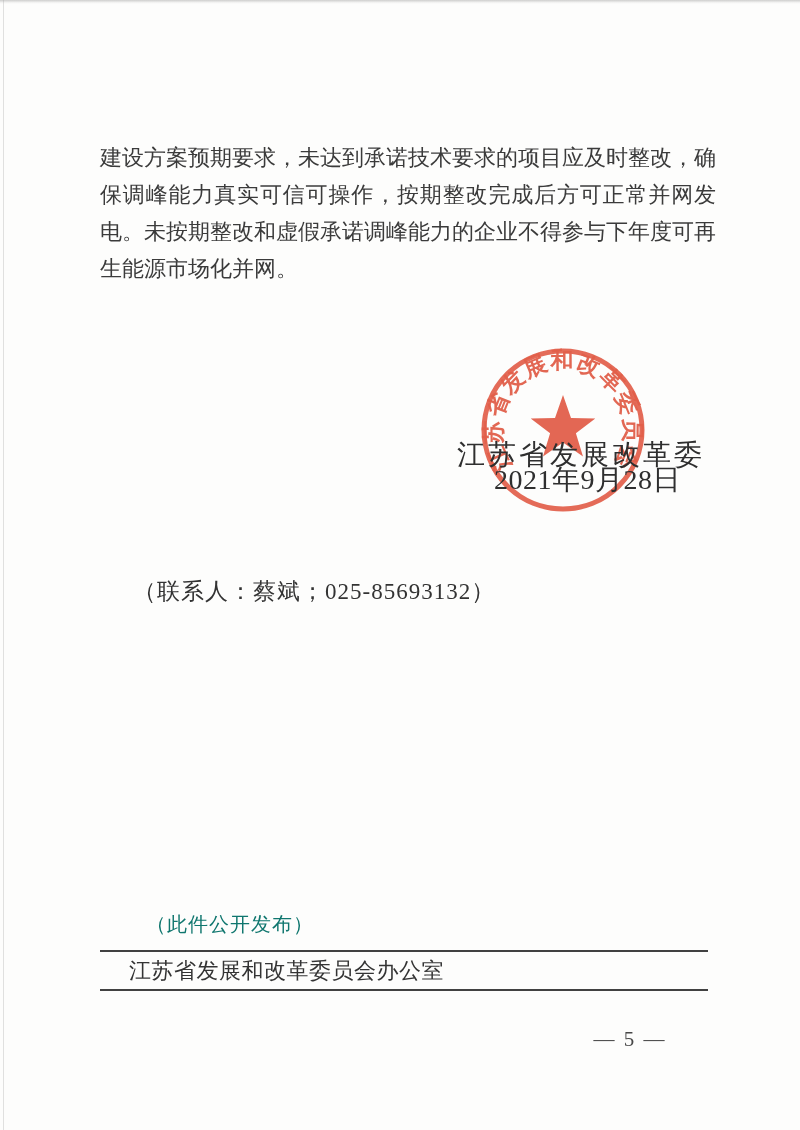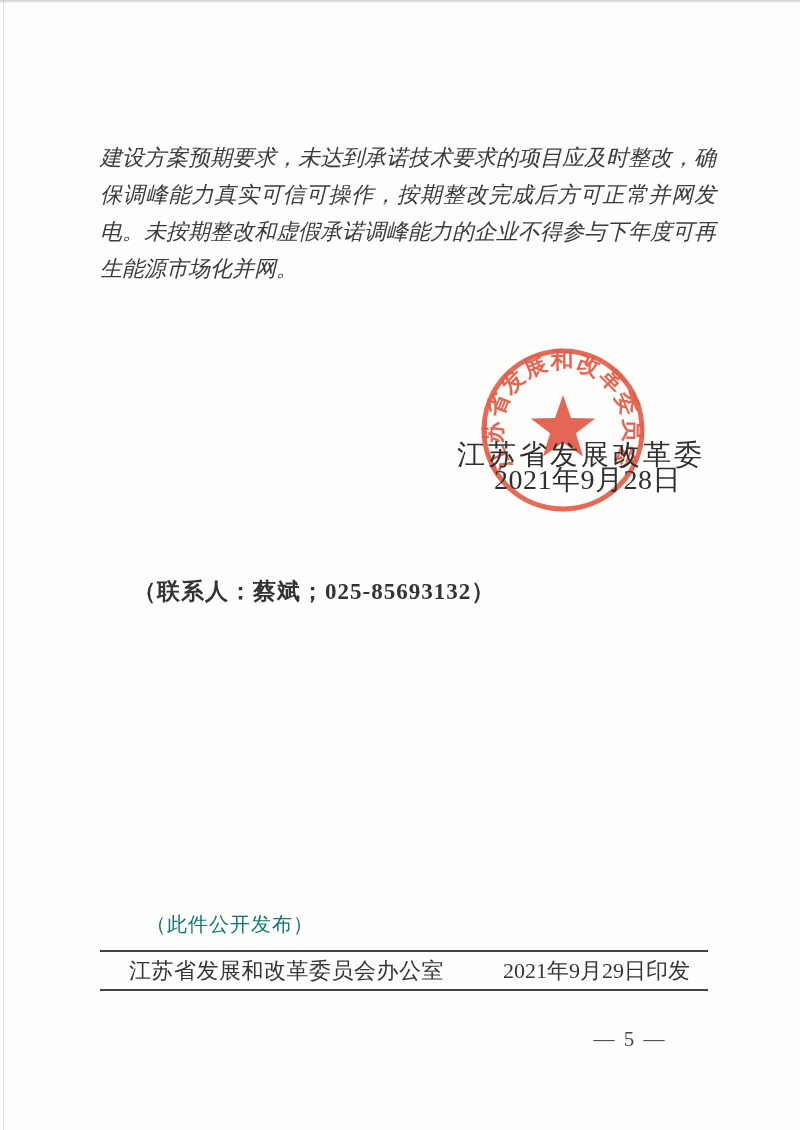--- a/index.html
+++ b/index.html
@@ -30,21 +30,20 @@
     background: rgba(170,170,170,0.35);
   }
   .body-block {
     position: absolute;
     left: 100px;
     top: 139px;
     width: 616px;
     font-size: 22px;
     line-height: 37px;
     color: #3b3b3b;
-    font-style: italic;
   }
   .body-block p {
     margin: 0;
     text-align: justify;
     text-align-last: left;
     text-justify: inter-character;
   }
   .body-block p.notice {
     text-indent: 2em;
     text-align: left;
@@ -77,21 +76,20 @@
     white-space: nowrap;
   }
   .contact-line {
     position: absolute;
     left: 133px;
     top: 576px;
     font-size: 23px;
     letter-spacing: 1px;
     color: #333333;
     white-space: nowrap;
-    font-weight: bold;
   }
   .release-line {
     position: absolute;
     left: 146px;
     top: 911px;
     font-size: 20px;
     letter-spacing: 1px;
     color: #0f766e;
     white-space: nowrap;
   }
@@ -160,19 +158,18 @@
   <div class="sig-org">江苏省发展改革委</div>
   <div class="sig-date">2021年9月28日</div>
 
   <div class="contact-line">（联系人：蔡斌；025-85693132）</div>
 
   <div class="release-line">（此件公开发布）</div>
 
   <div class="footer-rule top"></div>
   <div class="footer-row">
     <span class="footer-office">江苏省发展和改革委员会办公室</span>
-    <span class="footer-print-date">2021年9月29日印发</span>
   </div>
   <div class="footer-rule bottom"></div>
 
   <div class="page-number">— 5 —</div>
 
 </div>
 
 </body></html>

